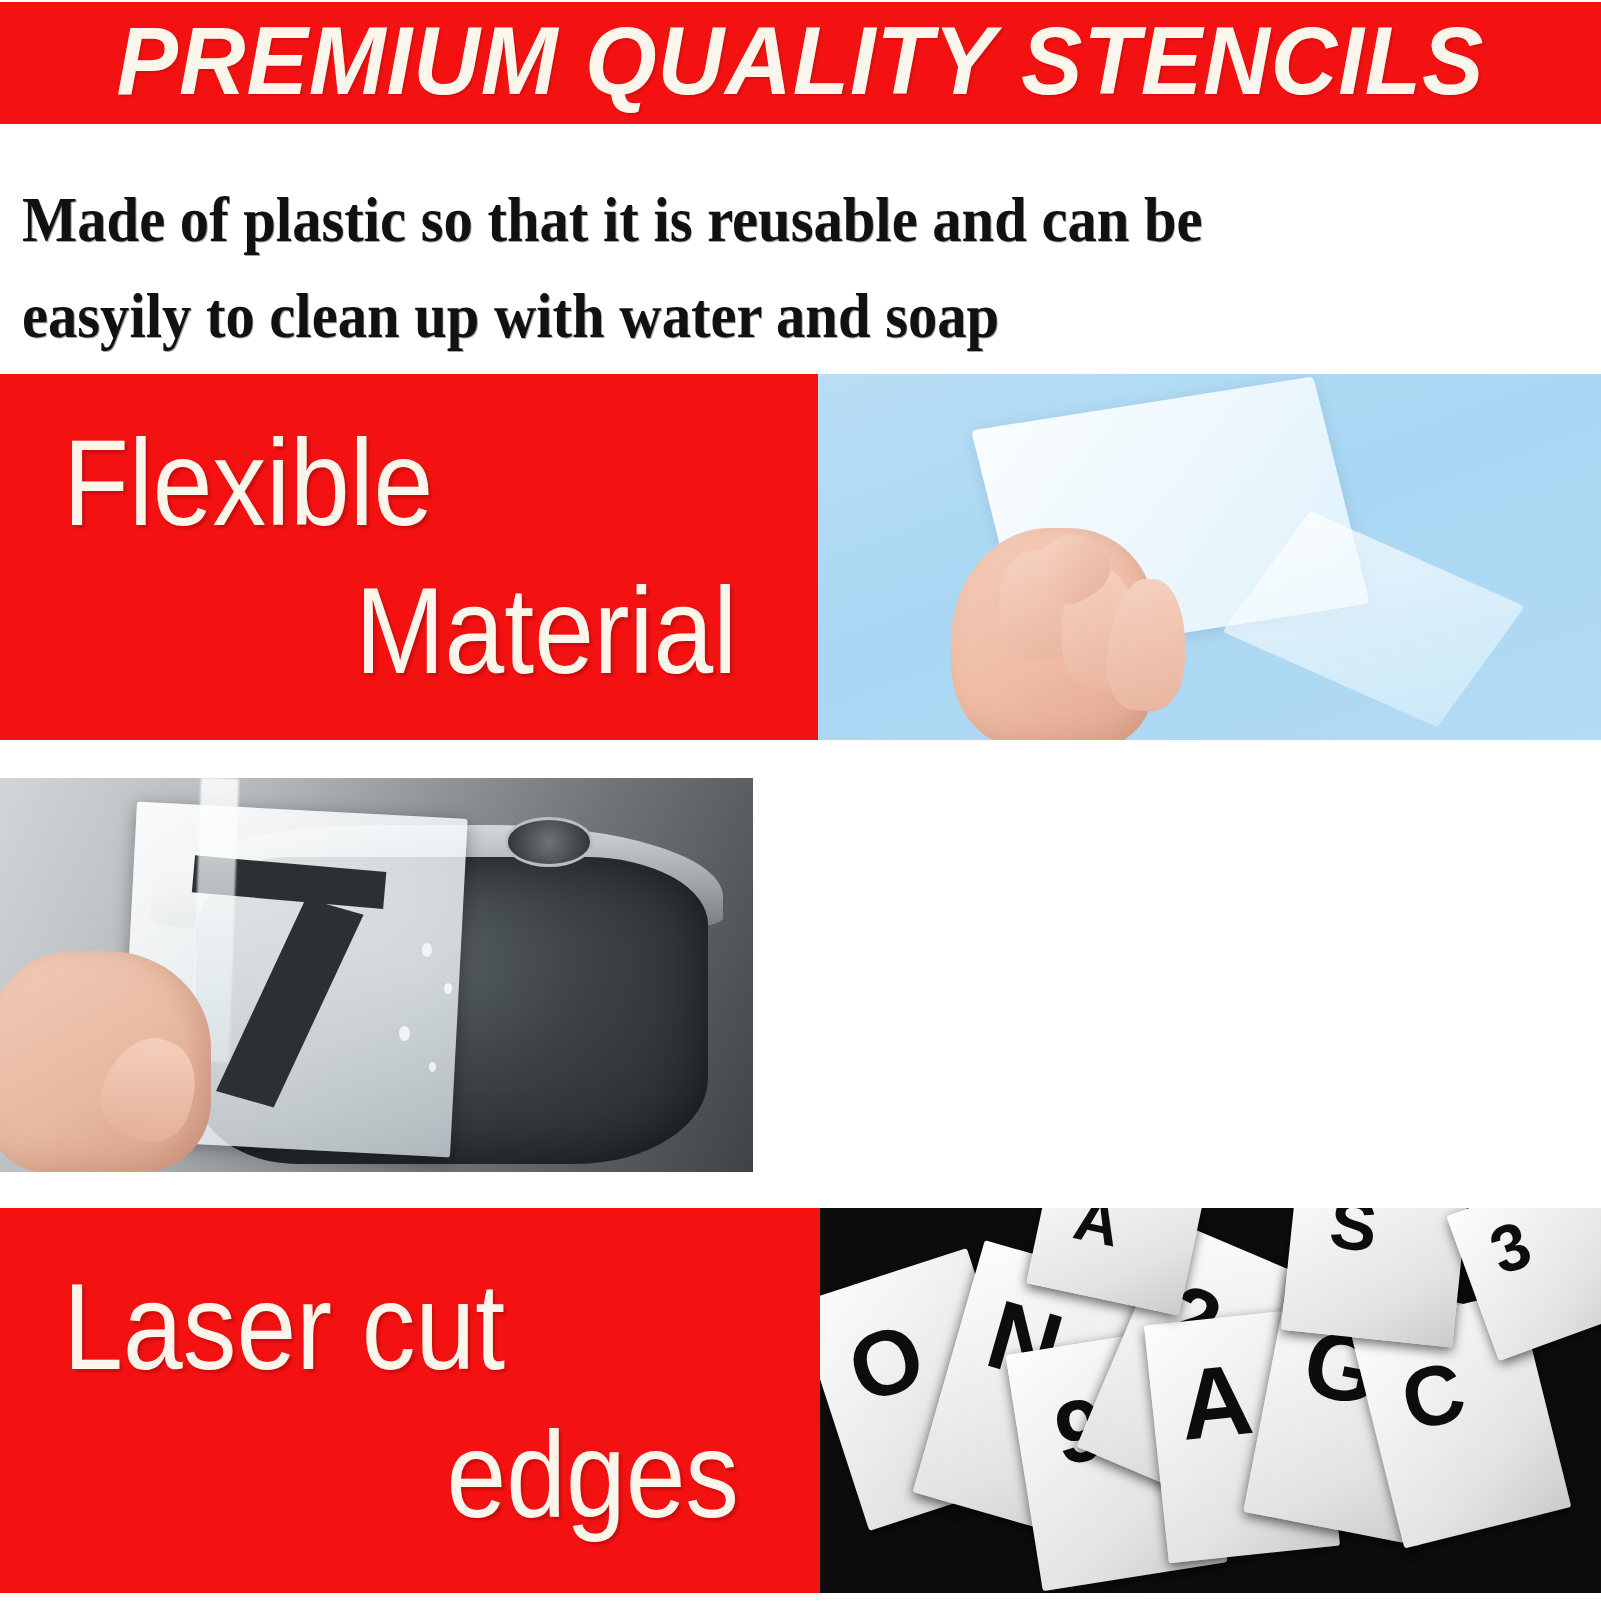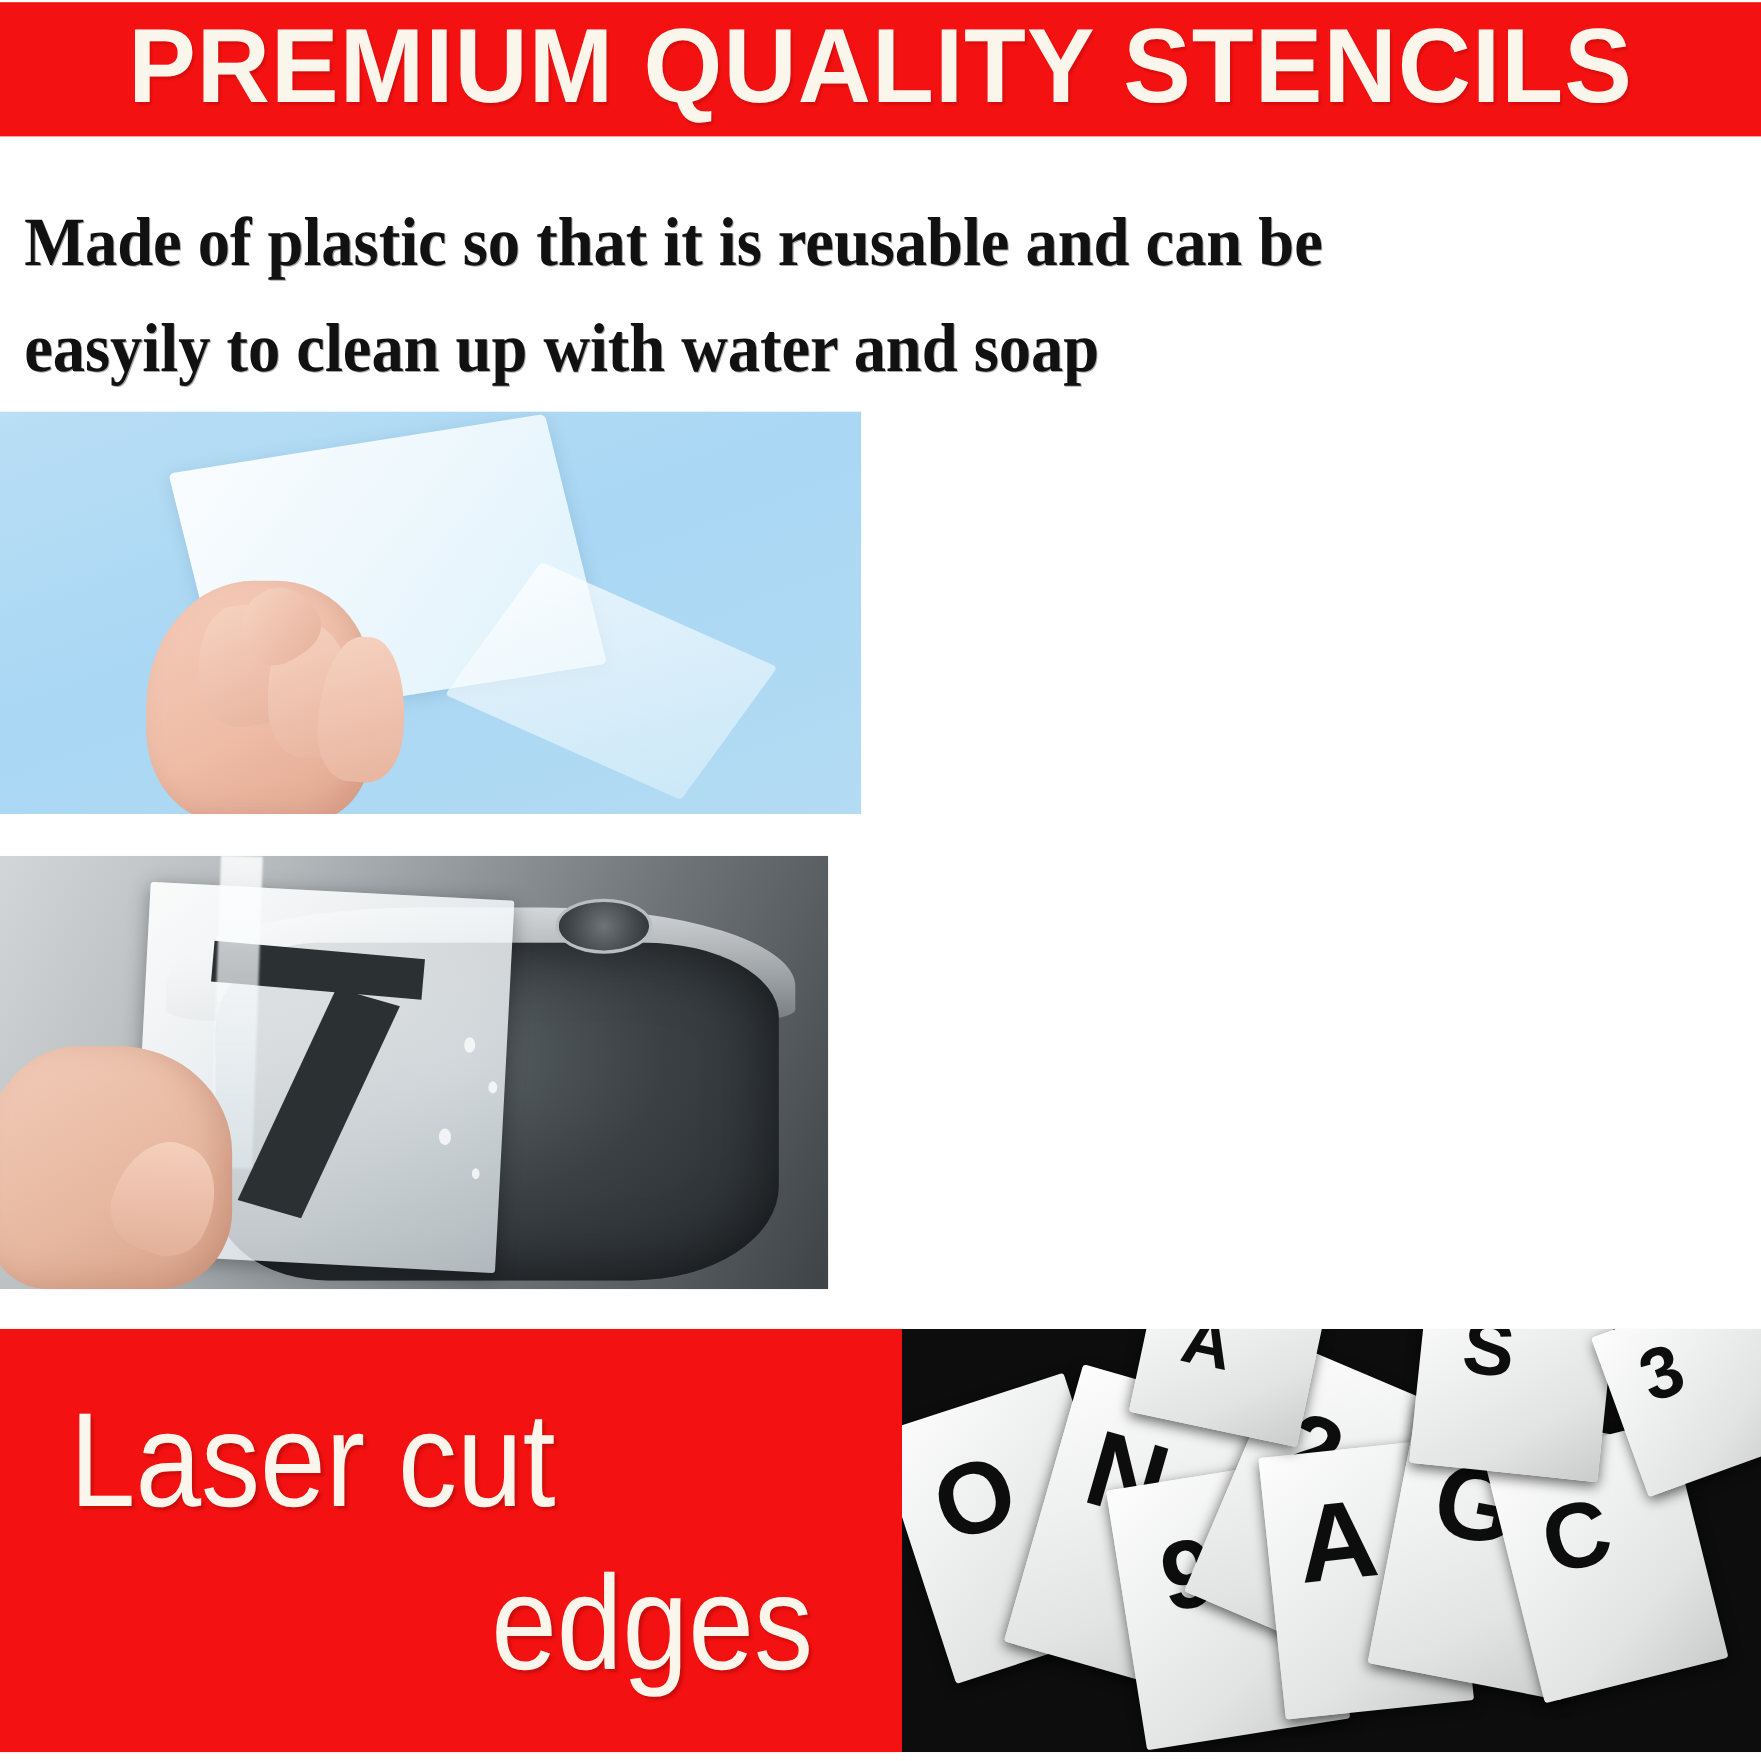--- a/index.html
+++ b/index.html
@@ -20,20 +20,21 @@
     position: absolute;
     left: 0;
     top: 2px;
     width: 1601px;
     height: 122px;
     background: #F41111;
     display: flex;
     align-items: center;
     justify-content: center;
     overflow: hidden;
+    font-style: italic;
   }
   .header-title {
     font-family: "Liberation Sans Narrow", "Liberation Sans", sans-serif;
     font-weight: bold;
     font-size: 96px;
     line-height: 1;
     color: #FBF6EC;
     letter-spacing: 1px;
     white-space: nowrap;
     transform: scaleX(0.96);
@@ -273,20 +274,24 @@
   <div class="header-title">PREMIUM QUALITY STENCILS</div>
 </div>
 
 <div class="subtitle-block">
   <div class="subtitle-line">Made of plastic so that it is reusable and can be</div>
   <div class="subtitle-line">easyily to clean up with water and soap</div>
 </div>
 
 <div class="feature-row" id="row-1">
 
+  <div class="red-panel" style="width:818px;height:100%;">
+    <div class="feature-text ft-two-line ft-line-a">Flexible</div>
+    <div class="feature-text ft-two-line ft-line-b">Material</div>
+  </div>
 
   <div class="photo-panel" style="width:783px;height:100%;">
     <div class="photo-flex">
       <div class="sheet-main"></div>
       <div class="sheet-tail"></div>
       <div class="hand-1"></div>
       <div class="finger f1"></div>
       <div class="finger f2"></div>
       <div class="finger f3"></div>
       <div class="finger thumb-1"></div>

